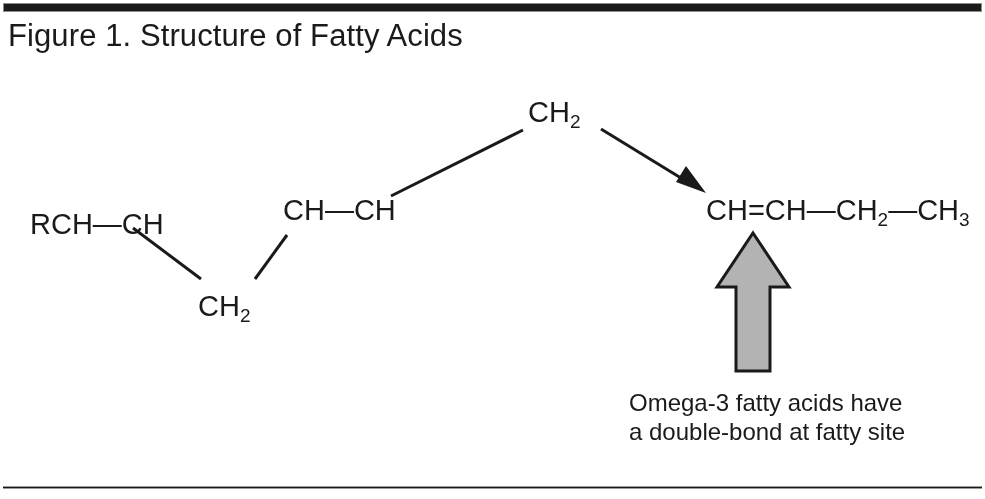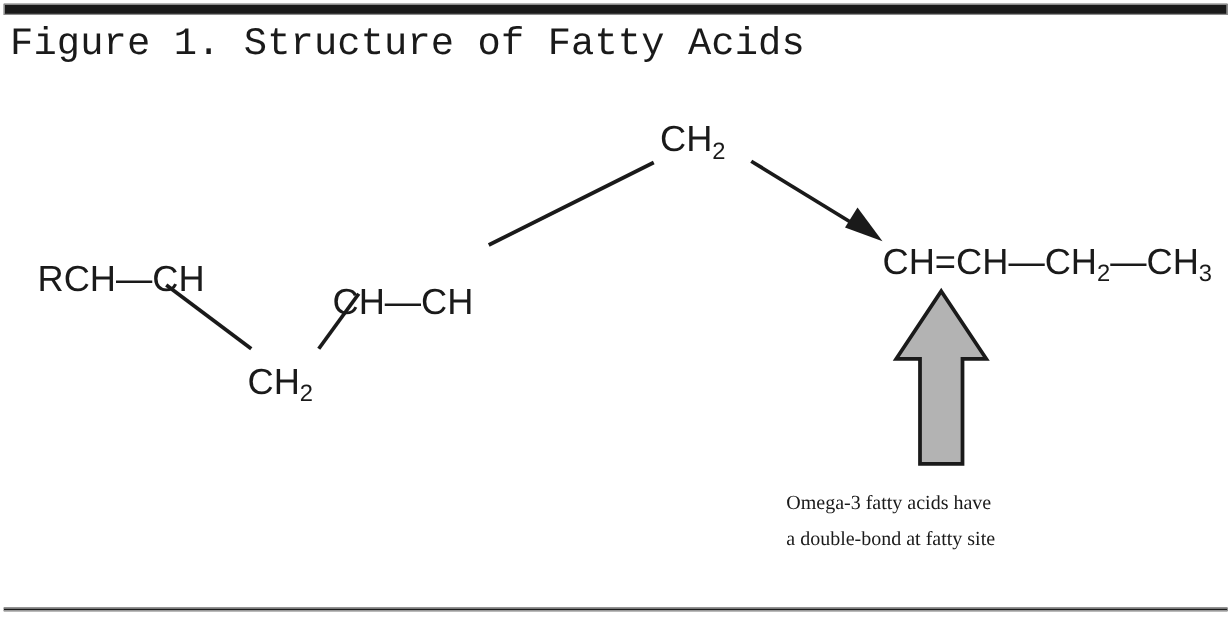--- a/index.html
+++ b/index.html
@@ -37,21 +37,21 @@
     border-top: 1px solid #9a9a9a;
     border-bottom: 1px solid #9a9a9a;
     box-sizing: border-box;
   }
 
   
   #figure-title {
     position: absolute;
     left: 8px;
     top: 18px;
-    font-family: Liberation Mono, monospace;
+    font-family: Liberation Sans, sans-serif;
     font-size: 31px;
     line-height: 36px;
     color: #1a1a1a;
     white-space: nowrap;
     letter-spacing: 0.1px;
   }
 
   
   .formula {
     position: absolute;
@@ -64,40 +64,40 @@
   }
   .formula sub {
     font-size: 19px;
     vertical-align: baseline;
     position: relative;
     top: 6px;
   }
 
   #label-rch-ch   { left: 30px;  top: 195px; margin-top: 14px; }
   #label-ch2-low  { left: 198px; top: 291px; }
-  #label-ch-ch    { left: 266px; top: 195px; margin-top: 32px; }
+  #label-ch-ch    { left: 283px; top: 195px; }
   #label-ch2-top  { left: 528px; top: 97px;  }
   #label-right-chain { left: 706px; top: 195px; }
 
   
   #diagram-svg {
     position: absolute;
     left: 0;
     top: 0;
     width: 985px;
     height: 499px;
   }
 
   
   #caption {
     position: absolute;
     left: 629px;
     top: 388px;
-    font-family: Liberation Serif, serif;
-    font-size: 16px;
+    font-family: Liberation Sans, sans-serif;
+    font-size: 24px;
     line-height: 29px;
     color: #1a1a1a;
     white-space: nowrap;
   }
 </style>
 </head>
 <body>
 
 <div id="figure-root">
 

